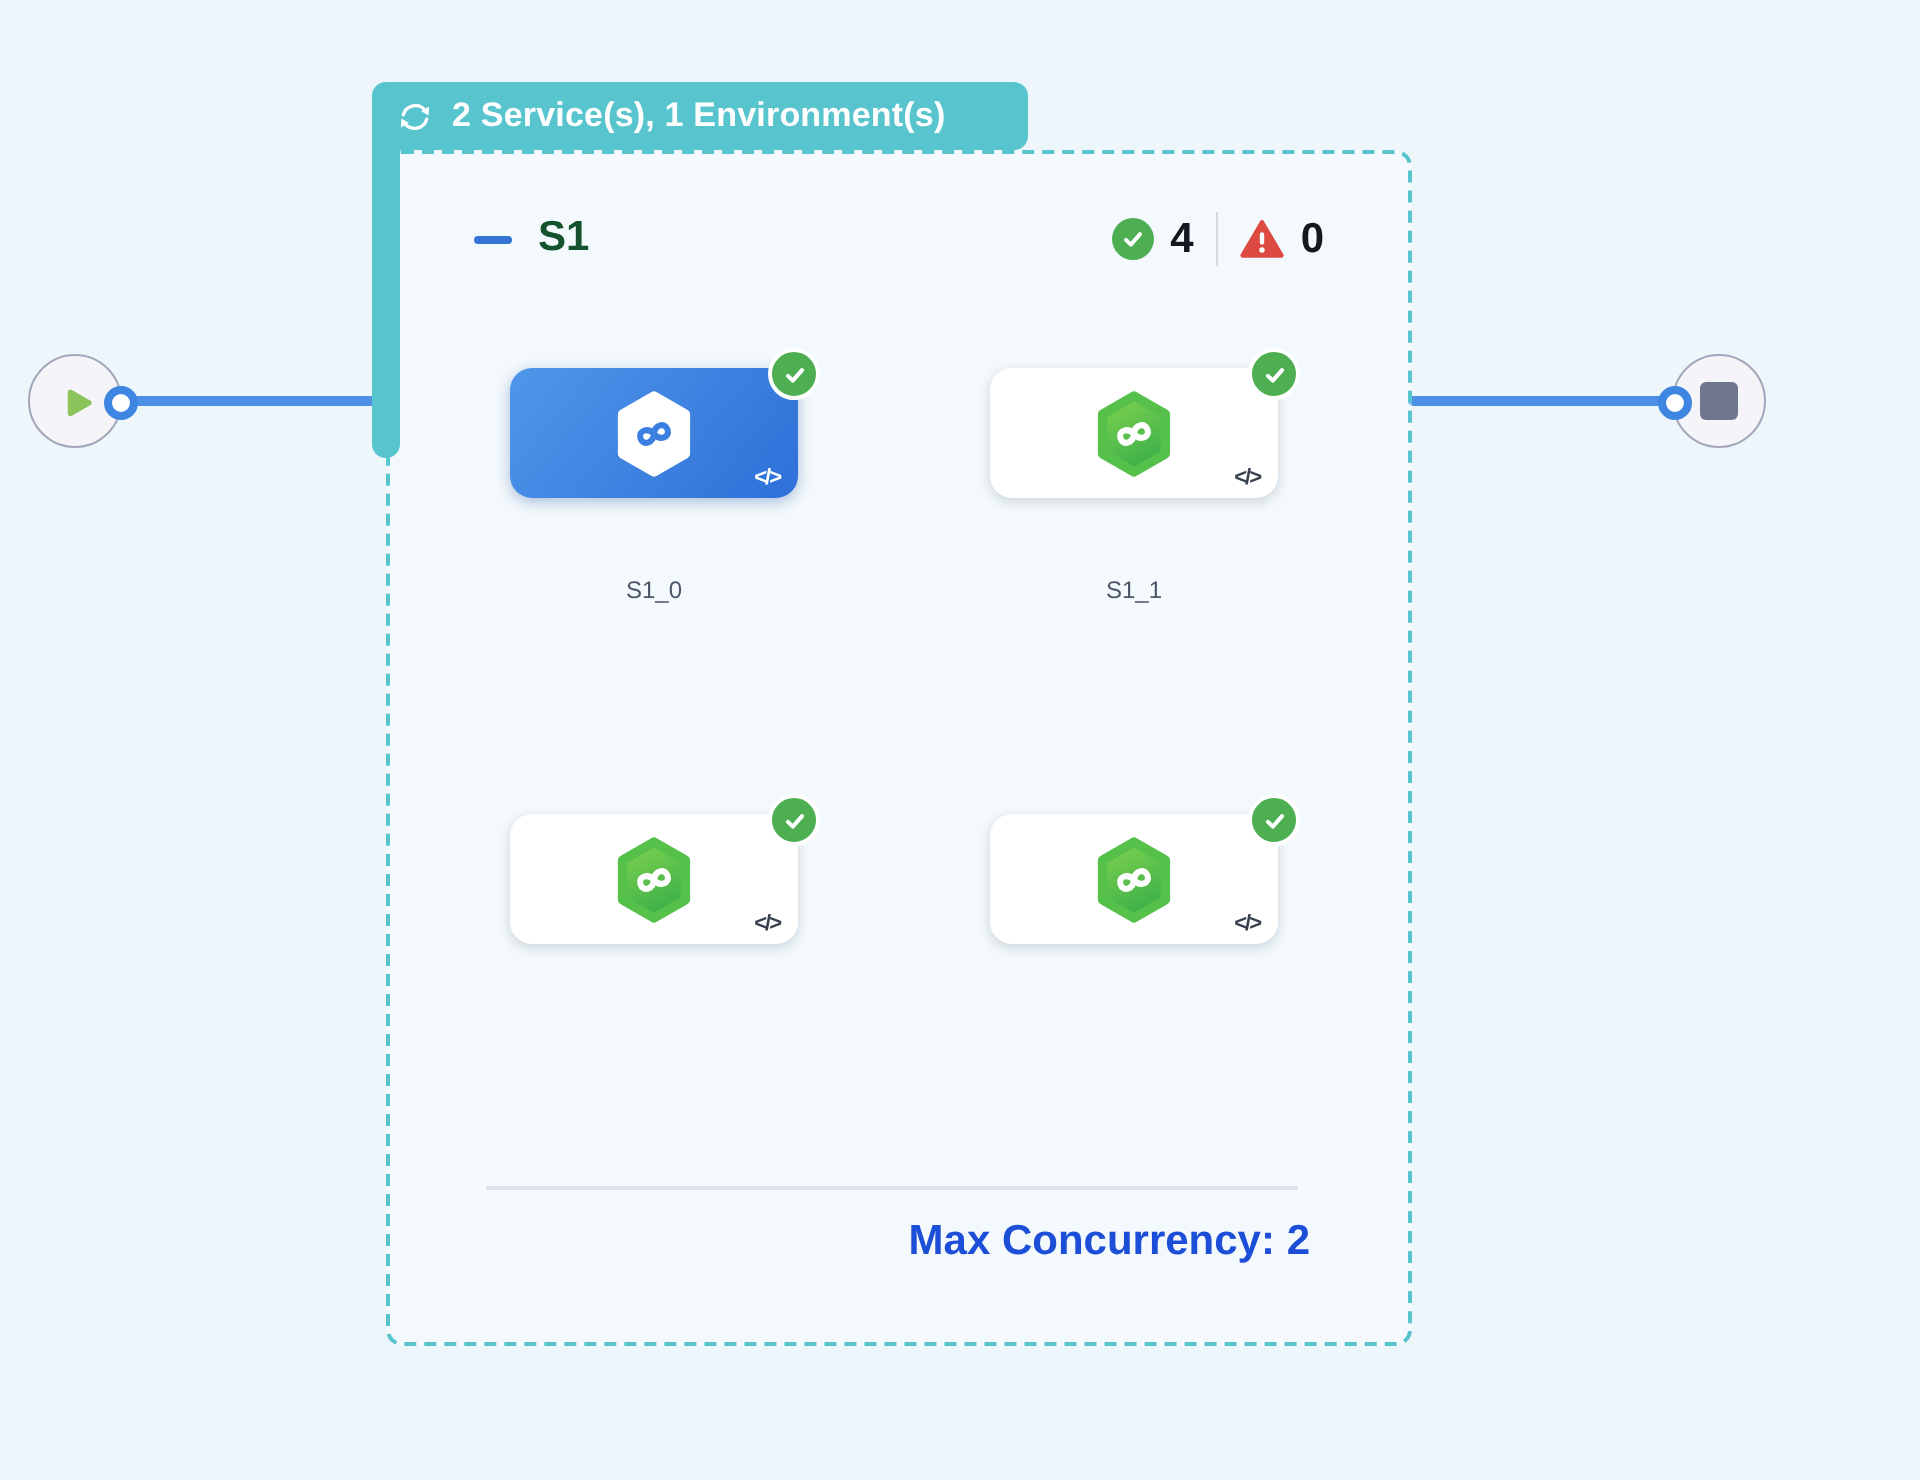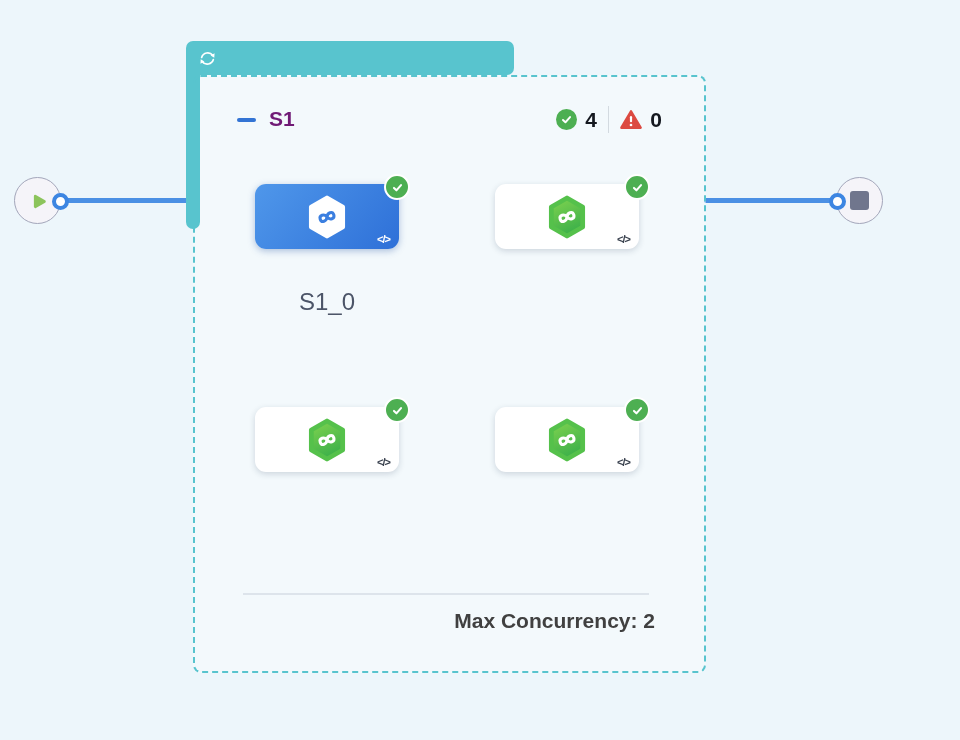--- a/index.html
+++ b/index.html
@@ -48,21 +48,21 @@
   }
   .stage-border{
     position:absolute;left:193px;top:75px;width:513px;height:598px;box-sizing:border-box;
     border:2px dashed #58c4ce;border-radius:8px;z-index:5;pointer-events:none;
   }
   .stage-content{position:absolute;left:193px;top:75px;width:513px;height:598px;z-index:6;}
 
   
   .collapse-dash{position:absolute;left:44px;top:43px;width:19px;height:4px;
     background:#3374d4;border-radius:2px;cursor:pointer;}
-  .stage-name{position:absolute;left:76px;top:32px;font-size:21px;font-weight:600;color:#701a75;}
+  .stage-name{position:absolute;left:76px;top:32px;font-size:21px;font-weight:600;color:#14532d;}
   .counts{position:absolute;right:44px;top:31px;display:flex;align-items:center;gap:8px;}
   .count-num{font-size:21px;font-weight:600;color:#14181f;}
   .check-circle{width:21px;height:21px;border-radius:50%;background:#4daf52;
     display:flex;align-items:center;justify-content:center;}
   .count-sep{width:1.5px;height:27px;background:#d3dae0;margin:0 3px;}
 
   
   .cell{position:absolute;width:144px;}
   .cell.c00{left:62px;top:109px;}
   .cell.c01{left:302px;top:109px;}
@@ -77,25 +77,25 @@
   .hex-wrap{position:absolute;left:50%;top:50%;transform:translate(-50%,-50%);width:38px;height:46px;}
   .code-glyph{position:absolute;right:9px;bottom:4px;font-size:11px;font-weight:700;
     color:#39414e;letter-spacing:-1px;}
   .card.selected .code-glyph{color:#ffffff;}
   .status-badge{
     position:absolute;top:-10px;right:-11px;width:26px;height:26px;box-sizing:border-box;
     border-radius:50%;background:#4daf52;border:2px solid #ffffff;
     display:flex;align-items:center;justify-content:center;
   }
   .cell-label{position:absolute;left:-10px;top:104px;width:164px;text-align:center;
-    font-size:24px;color:#4c5568;}
+    font-size:12px;color:#4c5568;}
 
   
   .divider{position:absolute;left:50px;top:518px;width:406px;height:1.5px;background:#dde4eb;}
-  .max-conc{position:absolute;right:51px;top:534px;font-size:21px;font-weight:700;color:#404040;}
+  .max-conc{position:absolute;right:51px;top:534px;font-size:21px;font-weight:700;color:#1d4ed8;}
 </style>
 </head>
 <body>
 
 <svg width="0" height="0" style="position:absolute">
   <defs>
     <linearGradient id="gradGreen" x1="0" y1="0" x2="0.4" y2="1">
       <stop offset="0" stop-color="#82d44f"></stop>
         <stop offset="1" stop-color="#3eb14a"></stop>
     </linearGradient>
@@ -129,20 +129,21 @@
     <span style="display:flex">
       <svg width="19" height="19" viewBox="0 0 24 24">
         <g fill="none" stroke="#fff" stroke-width="2.1" stroke-linecap="round">
           <path d="M4.6 10.6 A 8 8 0 0 1 18.6 8"></path>
           <path d="M19.4 13.4 A 8 8 0 0 1 5.4 16"></path>
         </g>
         <path d="M20.9 5.4 L20.6 11 L15.9 8.3 Z" fill="#fff"></path>
         <path d="M3.1 18.6 L3.4 13 L8.1 15.7 Z" fill="#fff"></path>
       </svg>
     </span>
+    <span class="txt">2 Service(s), 1 Environment(s)</span>
   </div>
 
   <div class="stage-content">
 
     <div class="collapse-dash"></div>
     <div class="stage-name">S1</div>
 
     <div class="counts">
       <span class="check-circle">
         <svg width="13" height="13" viewBox="0 0 24 24">
@@ -187,20 +188,21 @@
             <path d="M12.5 23 C12.5 18.6 18.2 18.6 20 23 C21.8 27.4 27.5 27.4 27.5 23 C27.5 18.6 21.8 18.6 20 23 C18.2 27.4 12.5 27.4 12.5 23 Z" fill="none" stroke="#ffffff" stroke-width="3.2" stroke-linejoin="round" transform="rotate(-18 20 23)"></path>
           </svg>
         </span>
         <span class="code-glyph">&lt;/&gt;</span>
         <span class="status-badge">
           <svg width="13" height="13" viewBox="0 0 24 24">
             <path d="M5.5 12.8 L10 17.2 L18.5 7.5" stroke="#fff" stroke-width="3.8" fill="none" stroke-linecap="round" stroke-linejoin="round"></path>
           </svg>
         </span>
       </div>
+      <div class="cell-label">S1_1</div>
     </div>
 
     <div class="cell c10">
       <div class="card">
         <span class="hex-wrap">
           <svg width="38" height="46" viewBox="0 0 40 46">
             <polygon points="20,3 36.5,12.5 36.5,33.5 20,43 3.5,33.5 3.5,12.5" fill="url(#gradGreen)" stroke="#55c14b" stroke-width="5" stroke-linejoin="round"></polygon>
             <path d="M12.5 23 C12.5 18.6 18.2 18.6 20 23 C21.8 27.4 27.5 27.4 27.5 23 C27.5 18.6 21.8 18.6 20 23 C18.2 27.4 12.5 27.4 12.5 23 Z" fill="none" stroke="#ffffff" stroke-width="3.2" stroke-linejoin="round" transform="rotate(-18 20 23)"></path>
           </svg>
         </span>

